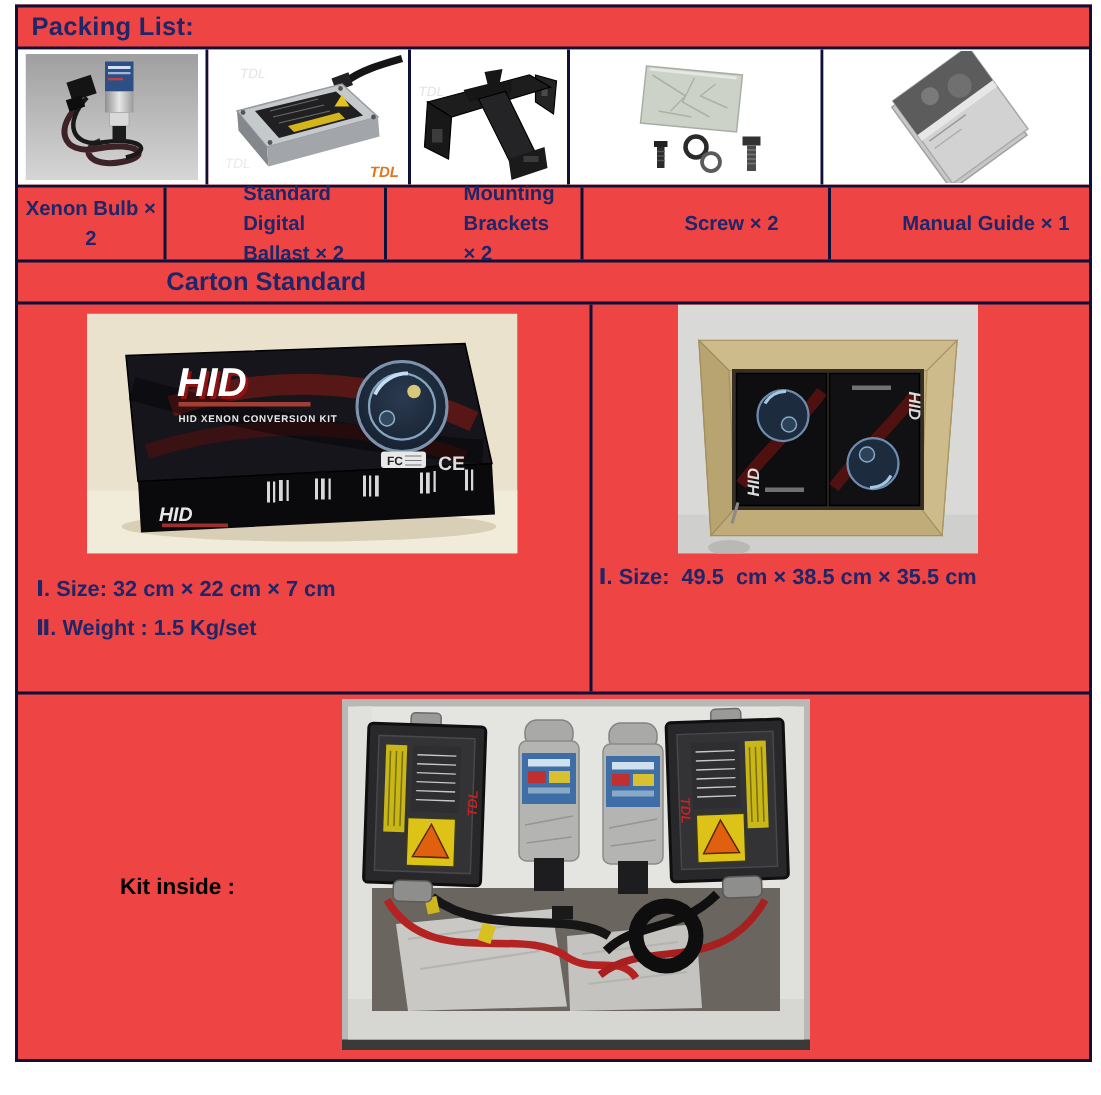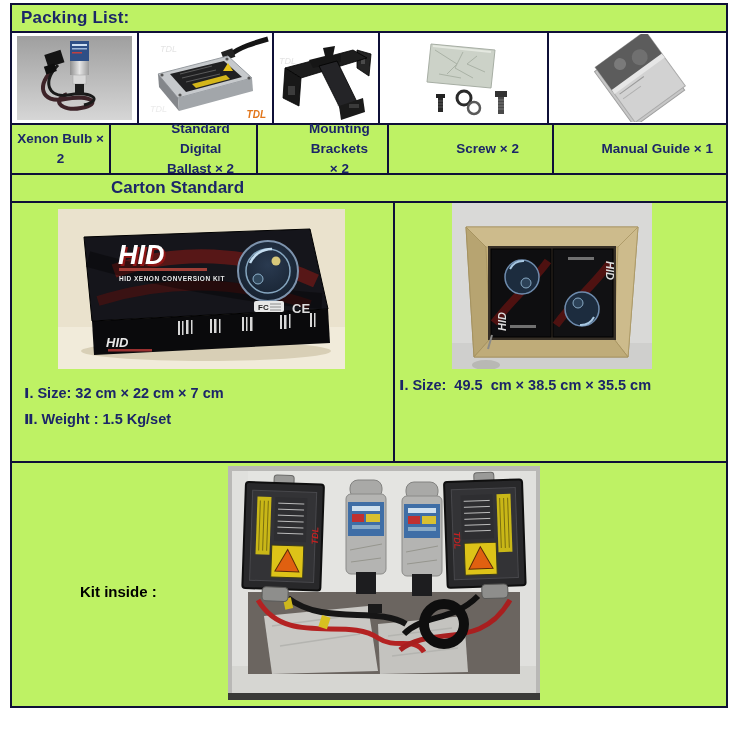--- a/index.html
+++ b/index.html
@@ -3,34 +3,34 @@
 <meta charset="utf-8">
 <style>
   html,body { margin:0; padding:0; }
   body {
     width:734px; height:730px; background:#ffffff; position:relative;
     font-family:"Liberation Sans","DejaVu Sans",sans-serif;
     overflow:hidden;
   }
   .ptable {
     position:absolute; left:10px; top:3px; width:718px; height:705px;
-    border:2px solid #0f1038; box-sizing:border-box; background:#bef264;
+    border:2px solid #0f1038; box-sizing:border-box; background:#ef4444;
   }
   .row { display:flex; box-sizing:border-box; border-bottom:2px solid #0f1038; }
   .row.last { border-bottom:none; }
   .cell { box-sizing:border-box; border-right:2px solid #0f1038; }
   .cell.lastc { border-right:none; }
   .navy { color:#1c2668; font-weight:bold; }
   .row-title { height:28px; align-items:center; }
   .title-text { font-size:17px; padding-left:9px; letter-spacing:0.2px; }
   .row-images { height:92px; }
   .row-images .cell { display:flex; align-items:center; justify-content:center; background:#fff; }
   .row-labels { height:50px;gap:34px; }
   .row-labels .cell { display:flex; align-items:center; justify-content:center; font-size:13.5px; text-align:center; line-height:1.5; }
-  .row-labels .cell.wrapleft { justify-content:flex-start; text-align:center; padding:0 17px; }
+  .row-labels .cell.wrapleft { justify-content:flex-start; text-align:left; padding:0 17px; }
   .c1 { width:127px; } .c2 { width:135px; } .c3 { width:106px; } .c4 { width:169px; } .c5 { width:177px; }
   .row-packheads { height:28px; }
   .row-packheads .cell { display:flex; align-items:center; justify-content:center; font-size:17px; }
   .colL { width:383px; } .colR { width:331px; }
   .row-packs { height:260px; }
   .row-packs .cell { display:block; }
   .boxphoto { margin:6px 0 0 46px; width:287px; height:160px; }
   .cartonphoto { margin:0 0 0 57px; width:200px; height:166px; }
   .specs { margin-top:11px; }
   .specs .line { font-size:14.5px; line-height:26px; white-space:pre-wrap; padding-left:12px; }

